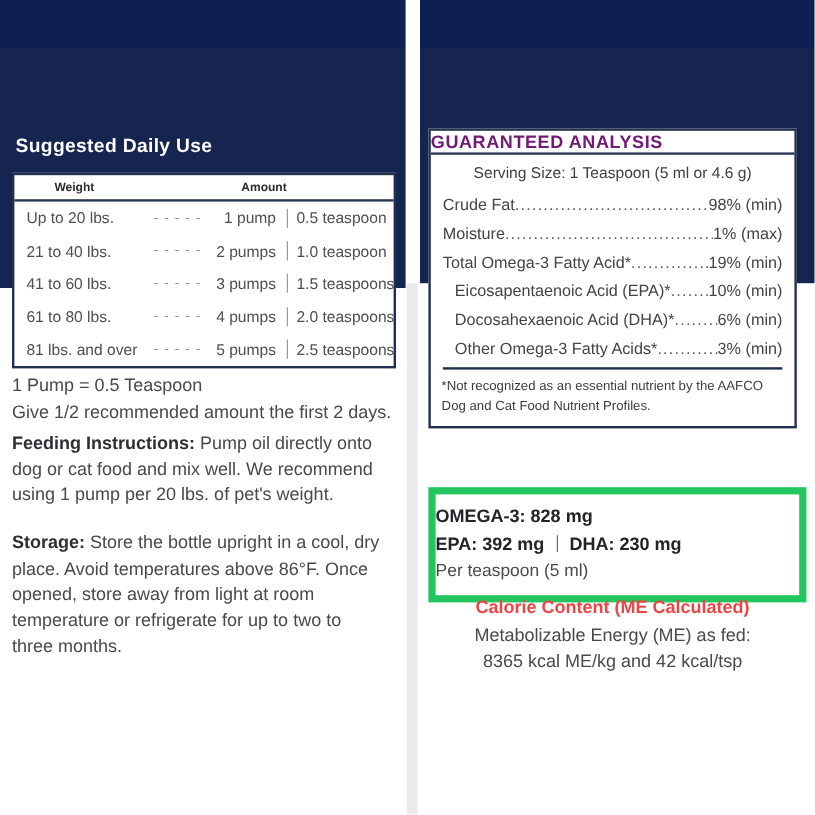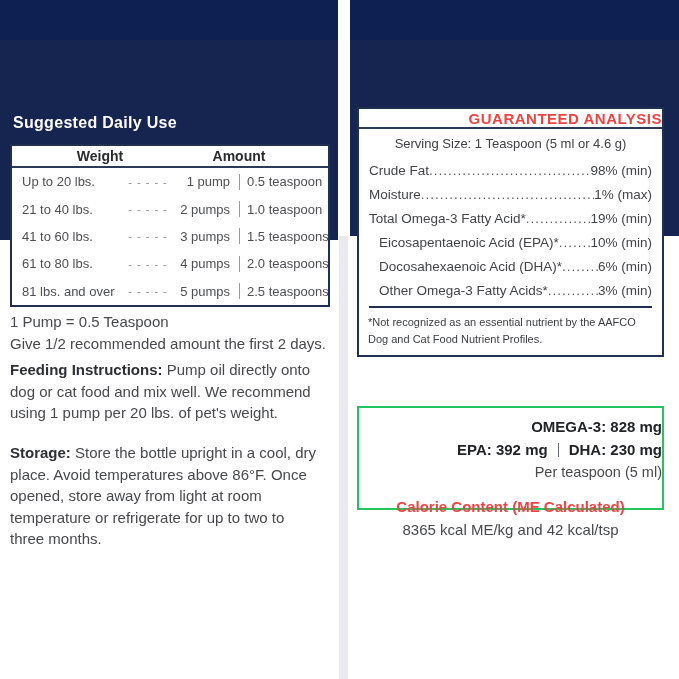--- a/index.html
+++ b/index.html
@@ -9,51 +9,51 @@
   }
   
   .navy{position:absolute;top:0;background:linear-gradient(180deg,#0e2051 0px,#0e2051 40px,#162450 40px,#162450 100%);}
   .navy-left{left:0;width:338px;height:240px;}
   .navy-right{left:350px;width:329px;height:236px;}
   .seam{position:absolute;left:339px;top:236px;width:9px;height:443px;background:#e9e9ee;}
 
   
   .sdu-title{position:absolute;left:13px;top:114px;color:#ffffff;font-size:16px;font-weight:bold;letter-spacing:.3px;}
   .dose-table{position:absolute;left:10px;top:144px;width:316px;background:#ffffff;border:2px solid #22304f;}
-  .thead{display:flex;align-items:center;height:20px;border-bottom:2px solid #2c3a57;font-weight:bold;font-size:14px;color:#2a2b2f;padding-left:38px;}
+  .thead{display:flex;align-items:center;height:20px;border-bottom:2px solid #2c3a57;font-weight:bold;font-size:10px;color:#2a2b2f;}
   .th-weight{flex:0 0 100px;text-align:center;}
   .th-amount{flex:1;text-align:center;}
   .trow{display:flex;align-items:center;height:27.4px;font-size:13px;color:#4e4f52;}
   .c-weight{flex:0 0 102px;padding-left:10px;white-space:nowrap;}
   .c-dash{flex:0 0 48px;text-align:center;color:#8e8f93;font-size:11px;letter-spacing:1px;white-space:nowrap;overflow:hidden;}
   .c-pumps{flex:0 0 58px;text-align:right;white-space:nowrap;}
   .c-div{width:0;height:16px;border-left:1.5px solid #9a9ba0;margin:0 7px 0 9px;}
   .c-tsp{flex:1;text-align:left;white-space:nowrap;}
   .left-text{position:absolute;left:10px;width:330px;font-size:15px;line-height:21.5px;color:#48494c;}
   .left-text .line{white-space:nowrap;}
   .blabel{font-weight:bold;color:#2e2f33;}
 
   
   .ga-box{position:absolute;left:357px;top:107px;width:303px;background:#ffffff;border:2px solid #22304f;}
-  .ga-title{text-align:right;font-size:15px;font-weight:bold;color:#ef4444;letter-spacing:.5px;line-height:17px;border-bottom:2px solid #2c3a57;padding-top:1px;}
+  .ga-title{text-align:left;font-size:15px;font-weight:bold;color:#701a75;letter-spacing:.5px;line-height:17px;border-bottom:2px solid #2c3a57;padding-top:1px;}
   .ga-serving{text-align:center;font-size:13px;color:#3f4043;line-height:30px;height:30px;white-space:nowrap;}
   .ga-row{display:flex;align-items:center;height:24px;padding:0 10px;font-size:13.5px;color:#434447;line-height:24px;}
   .ga-row .lbl{white-space:nowrap;}
   .ga-row.indent .lbl{padding-left:10px;}
   .ga-row .dots{flex:1;overflow:hidden;white-space:nowrap;color:#5a5b5e;}
   .ga-row .dots::after{content:"......................................................................";letter-spacing:1px;}
   .ga-row .val{white-space:nowrap;}
   .ga-sep{border-top:2px solid #22304f;margin:3px 10px 0 10px;}
   .ga-foot{padding:6px 9px 8px 9px;font-size:11px;line-height:16.5px;color:#3c3d40;}
   .ga-foot .line{white-space:nowrap;}
 
   .ingredients{position:absolute;left:358px;top:354px;width:310px;font-size:15px;line-height:20.5px;color:#48494c;}
   .ingredients .line{white-space:nowrap;}
 
-  .omega-box{position:absolute;left:357px;top:406px;width:303px;background:#ffffff;border:2px solid #22c55e;text-align:right;padding:7px 0 24px 0;}
+  .omega-box{position:absolute;left:357px;top:406px;width:303px;background:#ffffff;border:6px solid #22c55e;text-align:left;padding:7px 0 8px 0;}
   .omega-line{font-size:15px;font-weight:bold;color:#232428;line-height:23px;white-space:nowrap;}
   .omega-line.plain{font-weight:normal;color:#48494c;font-size:14.5px;}
   .o-div{display:inline-block;width:0;height:14px;border-left:1.5px solid #6a6b70;margin:0 10px;vertical-align:-2px;}
 
   .calorie{position:absolute;left:357px;top:496px;width:307px;text-align:center;font-size:15px;line-height:22.5px;color:#48494c;}
   .calorie .ttl{font-weight:bold;color:#ef4444;}
   .calorie div{white-space:nowrap;}
 </style>
 </head>
 <body>
@@ -173,16 +173,17 @@
   <div class="omega-box">
     <div class="omega-line">OMEGA-3: 828 mg</div>
     <div class="omega-line">
       <span>EPA: 392 mg</span><span class="o-div"></span><span>DHA: 230 mg</span>
     </div>
     <div class="omega-line plain">Per teaspoon (5 ml)</div>
   </div>
 
   <div class="calorie">
     <div class="ttl">Calorie Content (ME Calculated)</div>
+    <div>Metabolizable Energy (ME) as fed:</div>
     <div>8365 kcal ME/kg and 42 kcal/tsp</div>
   </div>
 
 </div>
 
 </body></html>

